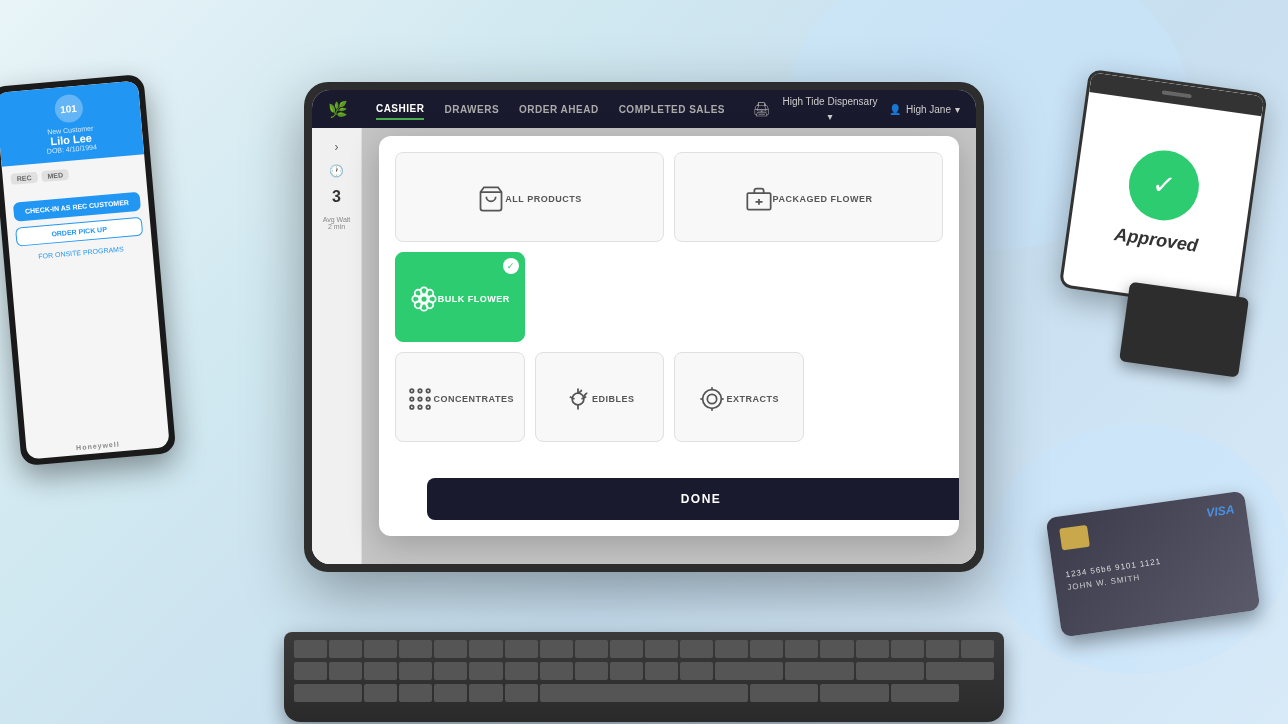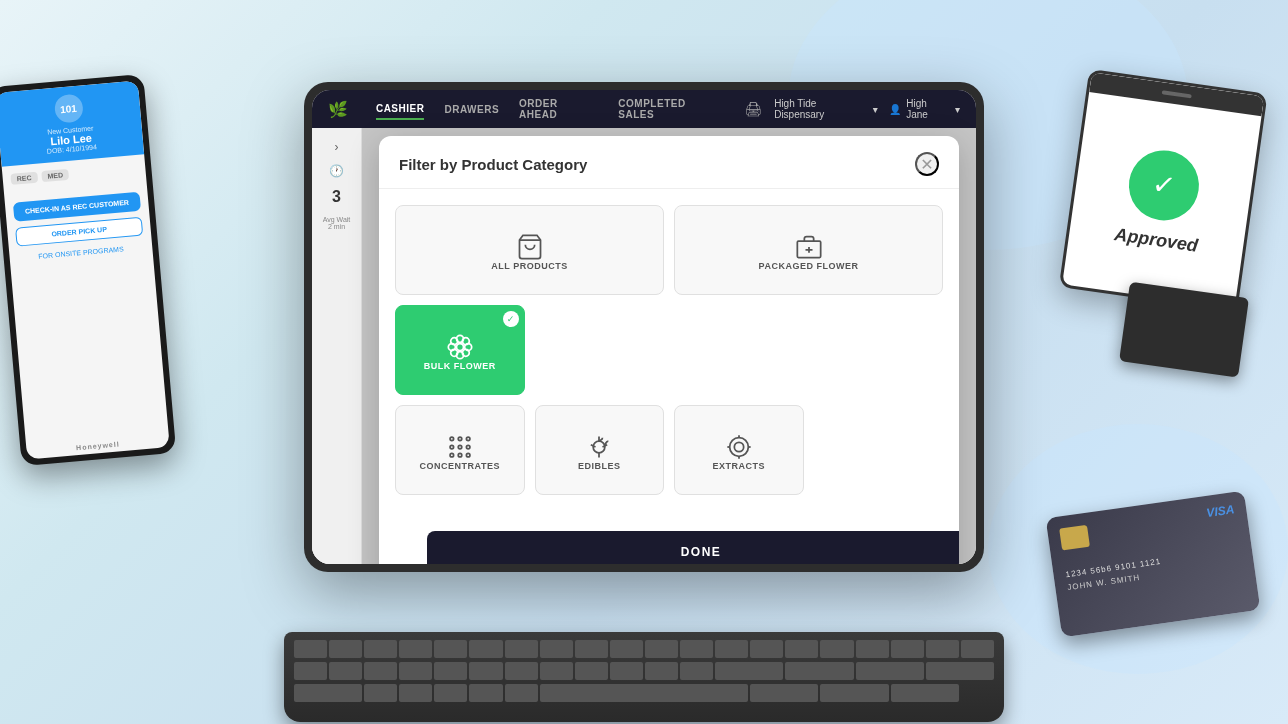--- a/index.html
+++ b/index.html
@@ -129,20 +129,21 @@
     .nav-printer {
       color: #aaa;
       font-size: 14px;
     }
     .nav-store {
       color: #ccc;
       font-size: 10px;
       display: flex;
       align-items: center;
       gap: 4px;
+      flex-direction: column;
     }
     .nav-user {
       color: #ccc;
       font-size: 10px;
       display: flex;
       align-items: center;
       gap: 4px;
     }
 
     
@@ -238,21 +239,21 @@
       grid-template-columns: repeat(4, 1fr);
       gap: 10px;
       margin-bottom: 10px;
     }
 
     .category-item {
       background: #f8f8f8;
       border: 1.5px solid #e0e0e0;
       border-radius: 8px;
       display: flex;
-      flex-direction: column;
+      flex-direction: row;
       align-items: center;
       justify-content: center;
       padding: 16px 8px 12px;
       cursor: pointer;
       transition: all 0.2s;
       min-height: 90px;
     }
 
     .category-item.active {
       background: #2ecc71;
@@ -633,24 +634,20 @@
           <span class="side-number">3</span>
           <span class="side-label">
             <span>Avg Wait</span><br>
             <span>2 min</span>
           </span>
         </div>
 
         <div class="modal-overlay">
           <div class="modal">
 
-            <div class="modal-header">
-              <span class="modal-title">Filter by Product Category</span>
-              <button class="modal-close">✕</button>
-            </div>
 
             <div class="modal-body">
 
               <div class="category-grid-top">
                 <div class="category-item">
                   <svg class="svg-icon" viewBox="0 0 24 24" fill="none" stroke="#555" stroke-width="1.5">
                     <path d="M6 2L3 6v14a2 2 0 002 2h14a2 2 0 002-2V6l-3-4z"></path>
                     <line x1="3" y1="6" x2="21" y2="6"></line>
                     <path d="M16 10a4 4 0 01-8 0"></path>
                   </svg>

